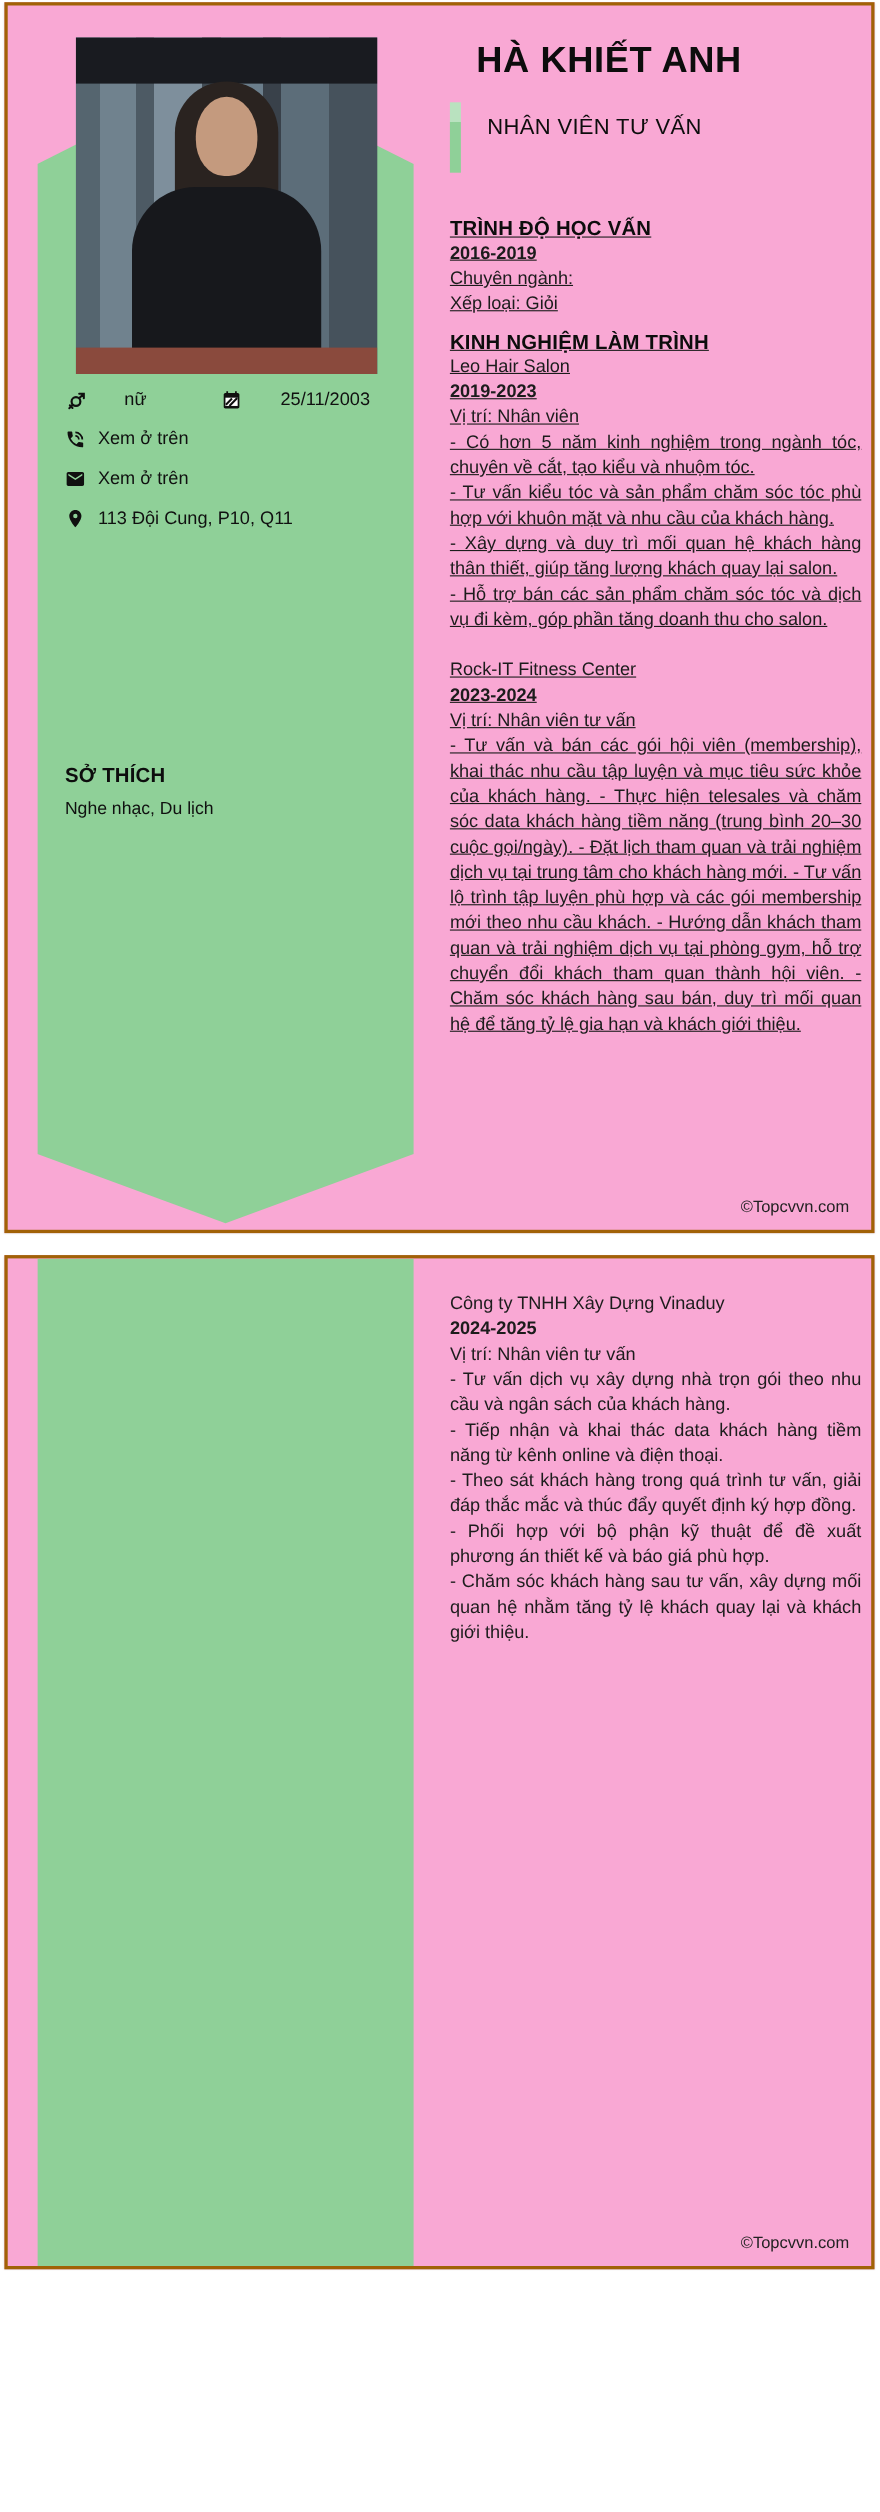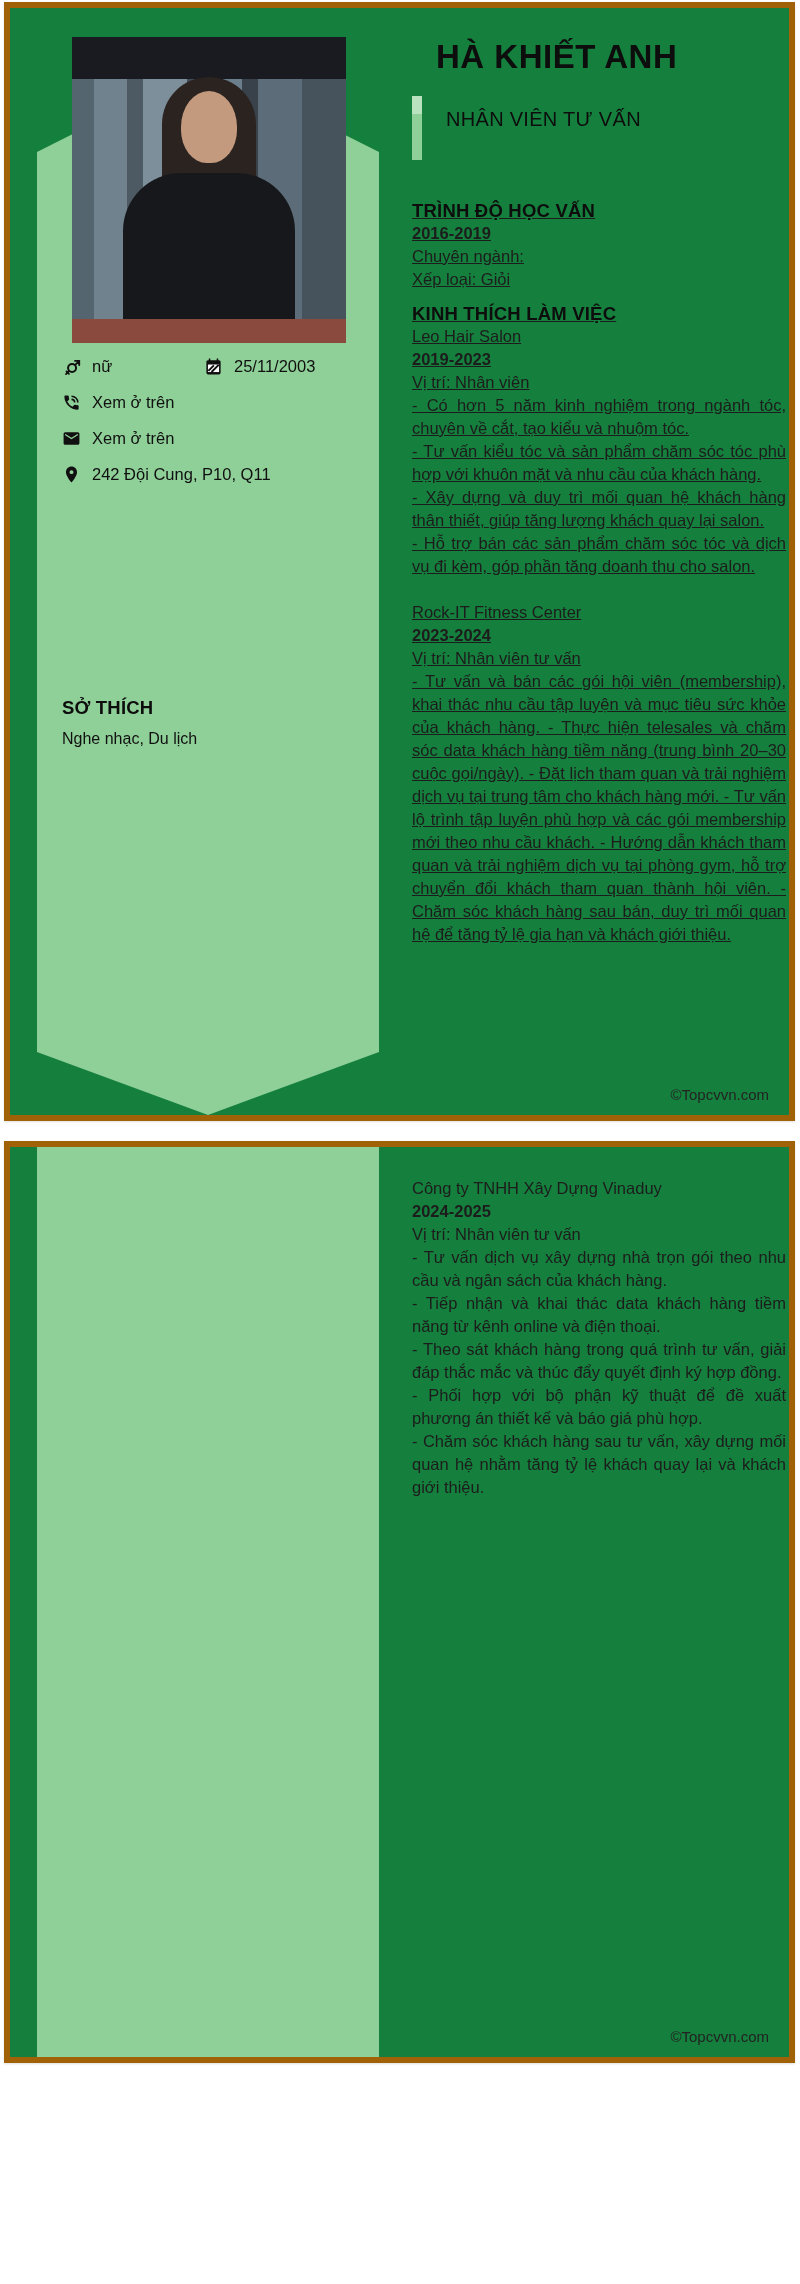--- a/index.html
+++ b/index.html
@@ -3,22 +3,22 @@
 <meta charset="utf-8">
 <style>
   * { margin:0; padding:0; box-sizing:border-box; }
   html,body { background:#ffffff; }
   body{
     width:800px; height:2284px; position:relative;
     font-family:"Liberation Sans", sans-serif;
     color:#1c1c1c;
   }
   .page{
-    position:absolute; left:4px; width:791px; background:#15803d;
-    border:6px solid #a16207; box-shadow:0 1px 2px rgba(0,0,0,.12);
+    position:absolute; left:4px; width:791px; background:#f9a8d4;
+    border:3px solid #a16207; box-shadow:0 1px 2px rgba(0,0,0,.12);
     overflow:hidden;
   }
   #page1{ top:2px;    height:1119px; }
   #page2{ top:1141px; height:922px; }
 
   .banner{ position:absolute; pointer-events:none; }
 
   
   .photo{
     position:absolute; left:62px; top:29px; width:274px; height:306px;
@@ -50,21 +50,21 @@
   #page2 .rightcol{ top:30px; }
   .h-sec{ font-size:18.5px; font-weight:700; line-height:23px; letter-spacing:.2px; color:#0d0d0d; }
   .h-exp{ margin-top:11px; }
   .bold{ font-weight:700; }
   .job + .job{ margin-top:23px; }
   .bullets p{ text-align:justify; }
 
   
   .leftinfo{ position:absolute; left:52px; top:348px; width:300px; font-size:16.5px; color:#101010; }
   .irow{ display:flex; align-items:center; height:21px; margin-bottom:15px; }
-  .cell{ display:flex; align-items:center; }
+  .cell{ display:flex; align-items:center;gap:24px; }
   .cell-g{ width:142px; flex:none; }
   .ic{ width:19px; height:19px; margin-right:11px; flex:none; }
   .skills, .hobbies{ position:absolute; left:52px; width:289px; font-size:16px; line-height:22px; color:#101010; }
   .skills{ top:497px; }
   .hobbies{ top:688px; }
   .skills .h-sec, .hobbies .h-sec{ margin-bottom:9px; }
   .skills p{ text-align:justify; }
 
   .credit{ position:absolute; right:20px; bottom:12px; font-size:15px; color:#222; }
 </style>
@@ -115,37 +115,37 @@
     <div class="irow">
       <svg class="ic" viewBox="0 0 24 24">
         <path fill="#101010" d="M20 4H4c-1.1 0-1.99.9-1.99 2L2 18c0 1.1.9 2 2 2h16c1.1 0 2-.9 2-2V6c0-1.1-.9-2-2-2zm0 4-8 5-8-5V6l8 5 8-5v2z"></path>
       </svg>
       <span>Xem ở trên</span>
     </div>
     <div class="irow">
       <svg class="ic" viewBox="0 0 24 24">
         <path fill="#101010" d="M12 2C8.13 2 5 5.13 5 9c0 5.25 7 13 7 13s7-7.75 7-13c0-3.87-3.13-7-7-7zm0 9.5a2.5 2.5 0 1 1 0-5 2.5 2.5 0 0 1 0 5z"></path>
       </svg>
-      <span>242 Đội Cung, P10, Q11</span>
+      <span>113 Đội Cung, P10, Q11</span>
     </div>
   </div>
 
 
   <div class="hobbies">
     <div class="h-sec">SỞ THÍCH</div>
     <p>Nghe nhạc, Du lịch</p>
   </div>
 
   <div class="rightcol">
     <div class="h-sec">TRÌNH ĐỘ HỌC VẤN</div>
     <div class="bold">2016-2019</div>
     <div>Chuyên ngành:</div>
     <div>Xếp loại: Giỏi</div>
 
-    <div class="h-sec h-exp">KINH THÍCH LÀM VIỆC</div>
+    <div class="h-sec h-exp">KINH NGHIỆM LÀM TRÌNH</div>
 
     <div class="job">
       <div>Leo Hair Salon</div>
       <div class="bold">2019-2023</div>
       <div>Vị trí: Nhân viên</div>
       <div class="bullets">
         <p>- Có hơn 5 năm kinh nghiệm trong ngành tóc, chuyên về cắt, tạo kiểu và nhuộm tóc.</p>
         <p>- Tư vấn kiểu tóc và sản phẩm chăm sóc tóc phù hợp với khuôn mặt và nhu cầu của khách hàng.</p>
         <p>- Xây dựng và duy trì mối quan hệ khách hàng thân thiết, giúp tăng lượng khách quay lại salon.</p>
         <p>- Hỗ trợ bán các sản phẩm chăm sóc tóc và dịch vụ đi kèm, góp phần tăng doanh thu cho salon.</p>

